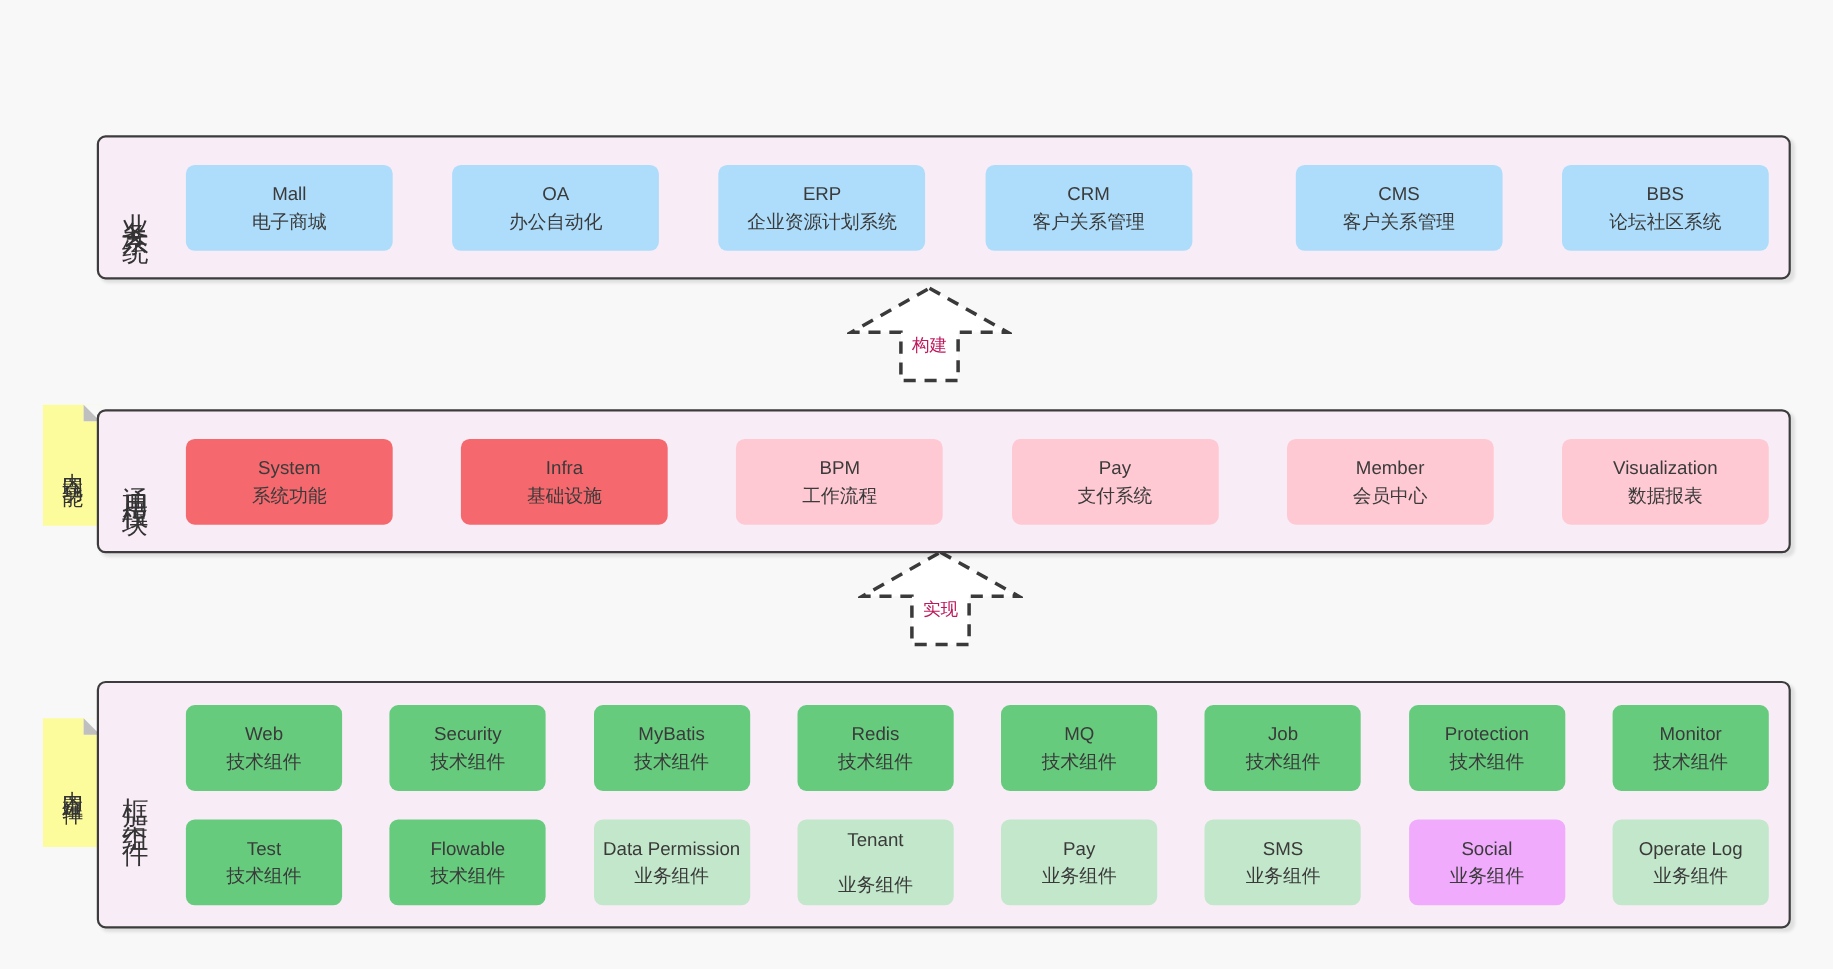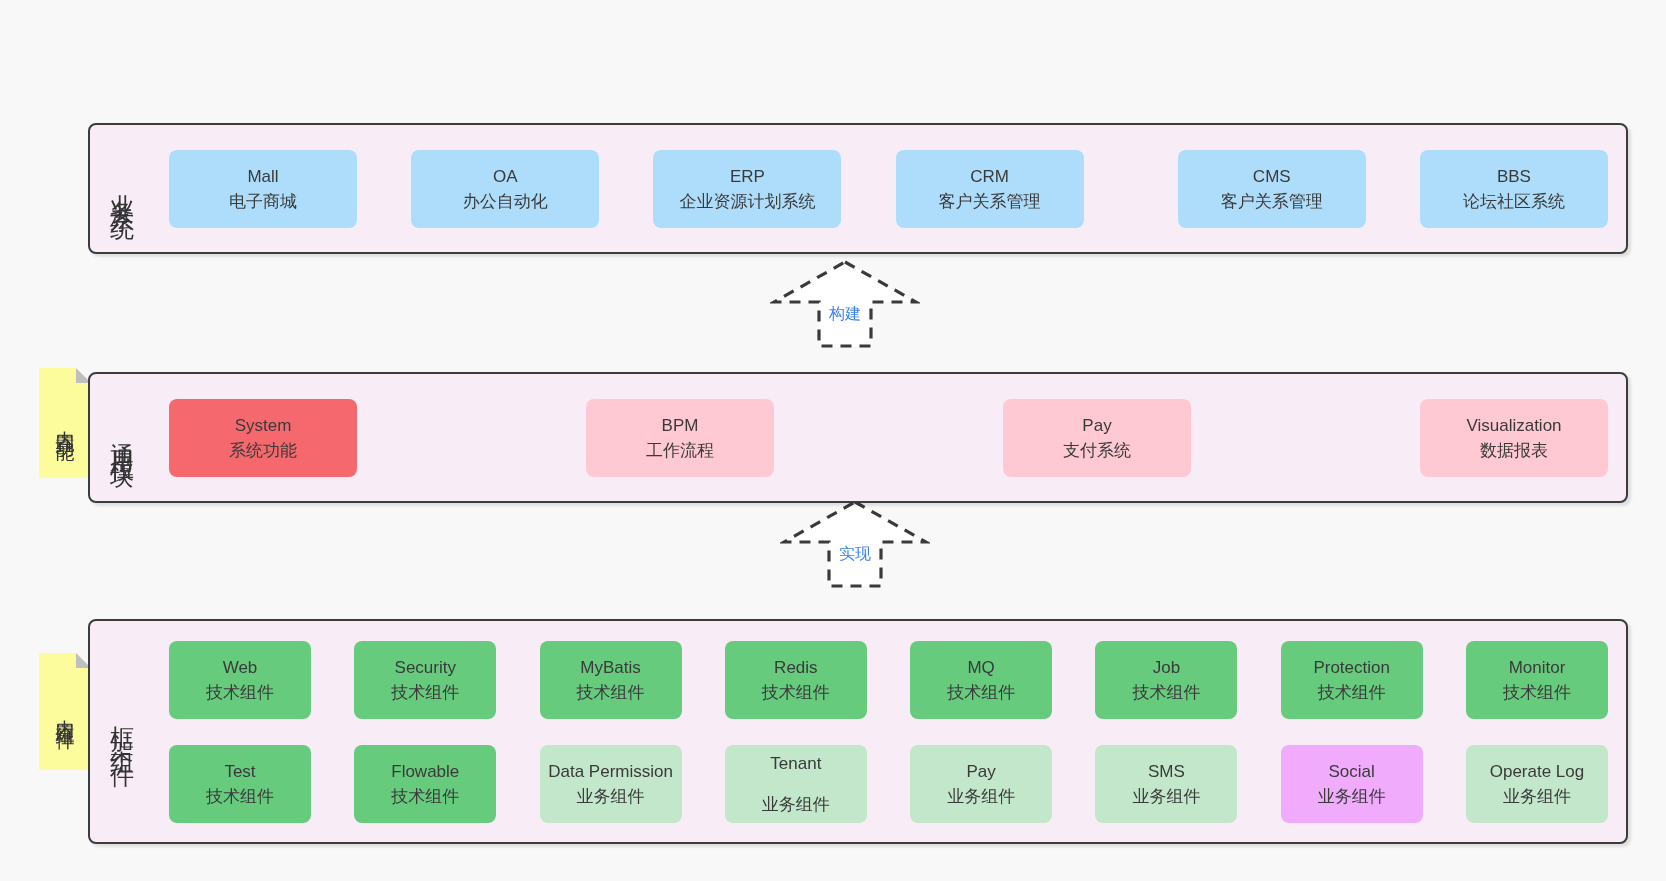--- a/index.html
+++ b/index.html
@@ -104,21 +104,21 @@
   #arrow-build{left:770px;top:258px;}
   #arrow-implement{left:780px;top:498px;}
   .arrow svg{position:absolute;left:0;top:0;}
   .arrow-label{
     position:absolute;
     left:50%;
     bottom:24px;
     transform:translateX(-50%);
     background:#ffffff;
     font-size:16px;
-    color:#3b82f6;
+    color:#be185d;
     padding:1px 2px;
     white-space:nowrap;
     margin-top:16px;
   }
 </style>
 </head>
 <body>
 
 <div id="canvas">
 
@@ -166,27 +166,35 @@
     <span class="note-label">内置功能</span>
   </div>
   <div class="band" id="band-modules">
     <div class="band-label">通用模块</div>
     <div class="rows">
       <div class="box-row">
           <div class="box wide" style="background: rgb(245, 105, 110);">
             <div class="box-name">System</div>
             <div class="box-desc">系统功能</div>
           </div>
+          <div class="box wide" style="background: rgb(245, 105, 110);">
+            <div class="box-name">Infra</div>
+            <div class="box-desc">基础设施</div>
+          </div>
           <div class="box wide" style="background: rgb(255, 201, 211);">
             <div class="box-name">BPM</div>
             <div class="box-desc">工作流程</div>
           </div>
           <div class="box wide" style="background: rgb(255, 201, 211);">
             <div class="box-name">Pay</div>
             <div class="box-desc">支付系统</div>
+          </div>
+          <div class="box wide" style="background: rgb(255, 201, 211);">
+            <div class="box-name">Member</div>
+            <div class="box-desc">会员中心</div>
           </div>
           <div class="box wide" style="background: rgb(255, 201, 211);">
             <div class="box-name">Visualization</div>
             <div class="box-desc">数据报表</div>
           </div>
         </div>
     </div>
   </div>
 
   <div class="arrow" id="arrow-implement">

